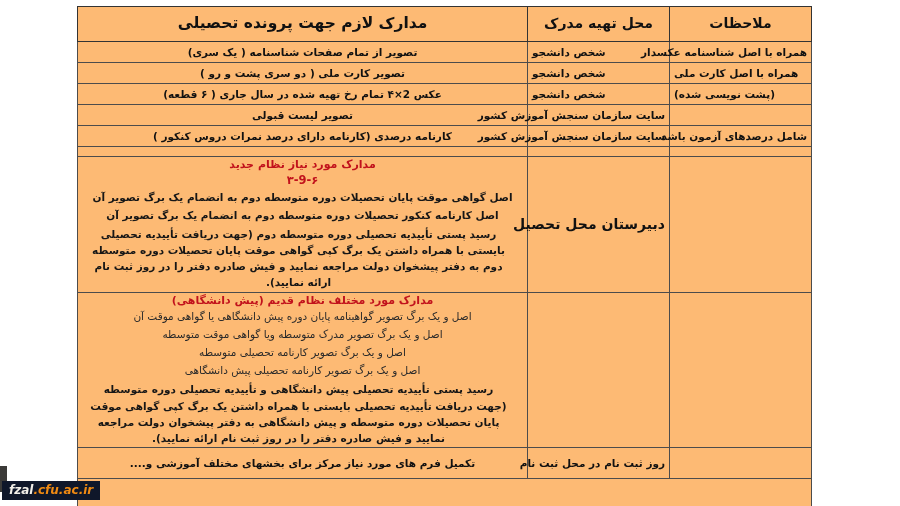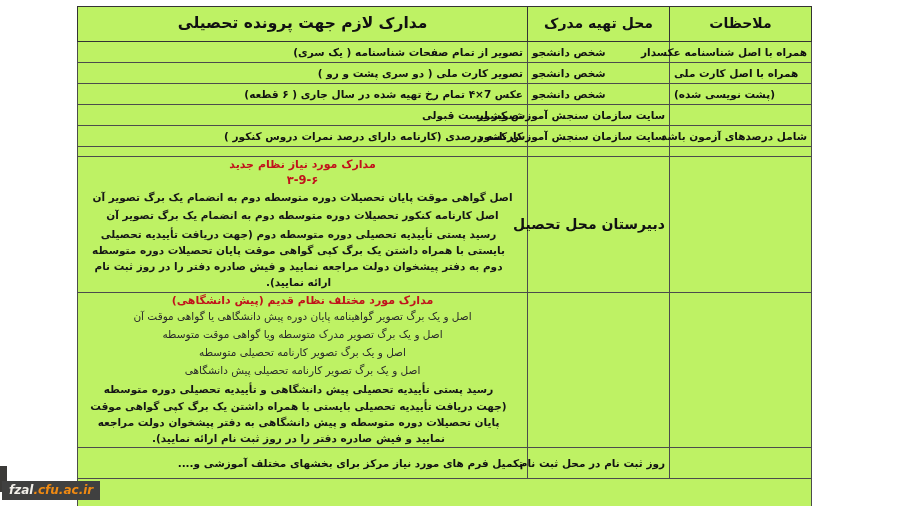--- a/index.html
+++ b/index.html
@@ -31,21 +31,21 @@
     top: 6px;
     width: 734px;
     border-collapse: collapse;
     table-layout: fixed;
     direction: rtl;
   }
   .doc-table td, .doc-table th {
     border: 1px solid #4c4c4c;
     padding: 1px 4px;
     vertical-align: middle;
-    background: #bef264;
+    background: #fdba74;
   }
 
   col.c-docs   { width: 450px; }
   col.c-place  { width: 142px; }
   col.c-notes  { width: 142px; }
 
   
   .hdr th {
     text-align: center;
     font-weight: bold;
@@ -59,21 +59,21 @@
   .hdr .h-notes { font-size: 14px; }
 
   
   .r-simple td {
     height: 18px;
     font-size: 10.5px;
     font-weight: bold;
     color: #111111;
   }
   .cell-docs {
-    text-align: right;
+    text-align: center;
     padding-right: 6px;
     white-space: nowrap;
   }
   .cell-place,
   .cell-notes {
     text-align: left;
     font-size: 9.5px;
     white-space: nowrap;
   }
 
@@ -135,21 +135,21 @@
     font-weight: bold;
     color: #111111;
   }
   .r-tail td { height: 30px; }
 
   
   .watermark {
     position: absolute;
     left: 2px;
     bottom: 6px;
-    background: #404040;
+    background: #0f172a;
     padding: 3px 7px 4px 7px;
     direction: ltr;
     font-family: "DejaVu Sans", "Liberation Sans", sans-serif;
     font-size: 12px;
     font-weight: bold;
     font-style: italic;
     line-height: 1;
     white-space: nowrap;
   }
   .wm-a { color: #f2efe9; }
@@ -192,21 +192,21 @@
         <td class="cell-docs">تصویر از تمام صفحات شناسنامه        ( یک سری)</td>
       </tr>
       <tr class="r-simple">
         <td class="cell-notes">همراه با اصل کارت ملی</td>
         <td class="cell-place">شخص دانشجو</td>
         <td class="cell-docs">تصویر کارت ملی      ( دو سری پشت و رو )</td>
       </tr>
       <tr class="r-simple">
         <td class="cell-notes">(پشت نویسی شده)</td>
         <td class="cell-place">شخص دانشجو</td>
-        <td class="cell-docs">عکس 7×۴ تمام رخ تهیه شده در سال جاری  ( ۶ قطعه)</td>
+        <td class="cell-docs">عکس 2×۴ تمام رخ تهیه شده در سال جاری  ( ۶ قطعه)</td>
       </tr>
       <tr class="r-simple">
         <td class="cell-notes"></td>
         <td class="cell-place">سایت سازمان سنجش آموزش کشور</td>
         <td class="cell-docs">تصویر لیست قبولی</td>
       </tr>
       <tr class="r-simple">
         <td class="cell-notes">شامل درصدهای آزمون باشد</td>
         <td class="cell-place">سایت سازمان سنجش آموزش کشور</td>
         <td class="cell-docs">کارنامه درصدی   (کارنامه دارای درصد نمرات دروس کنکور )</td>

